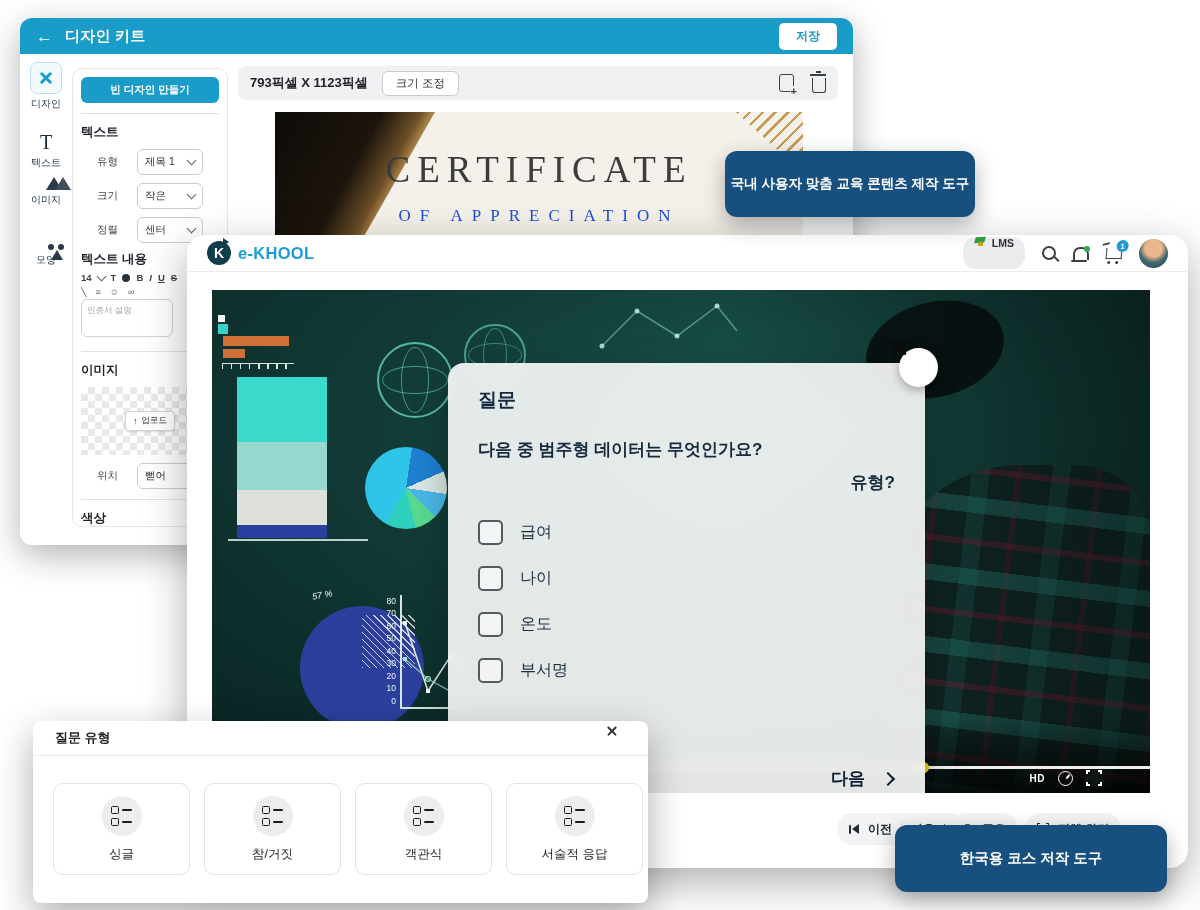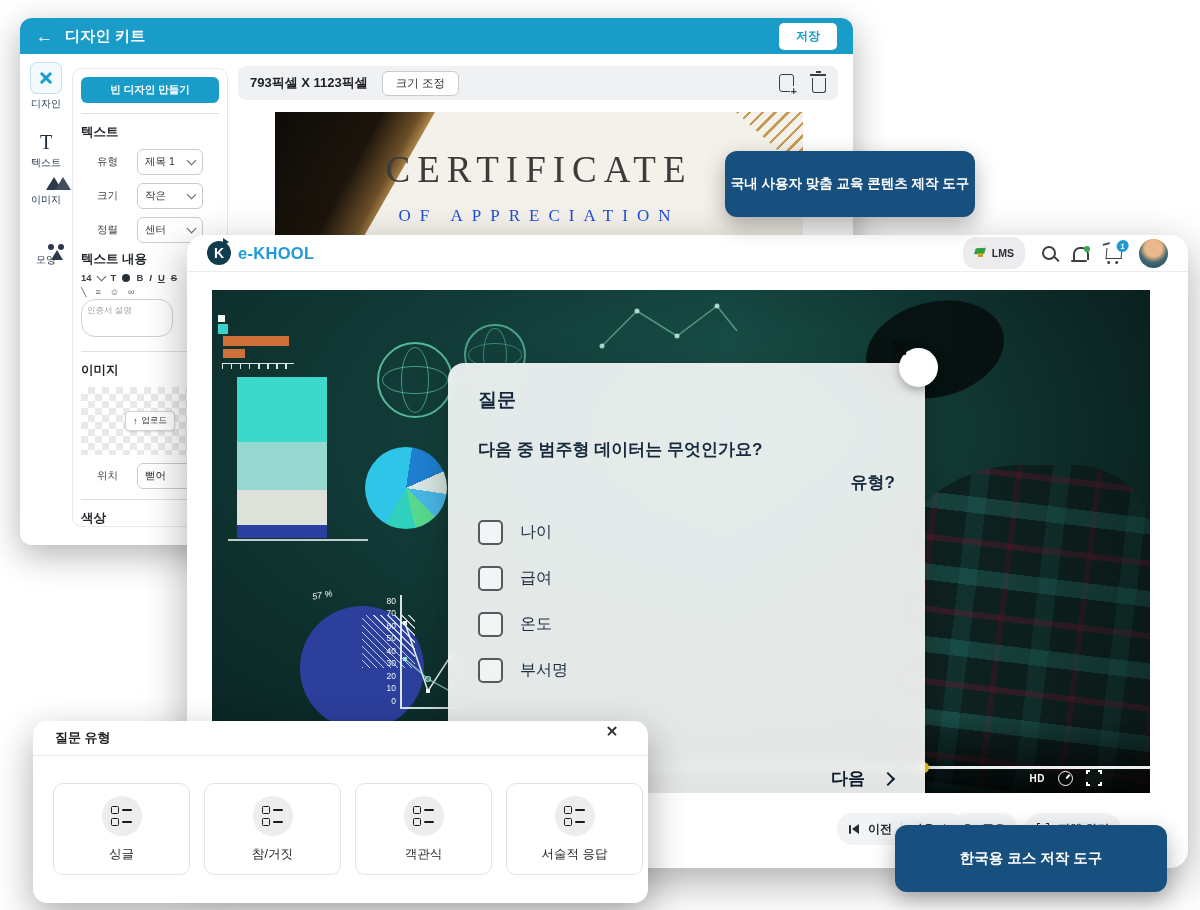--- a/index.html
+++ b/index.html
@@ -46,21 +46,21 @@
   .frow{display:flex;align-items:center;margin:8px 16px;}
   .frow .flab{width:40px;font-size:10.5px;color:#41464c;}
   .fsel{flex:1;height:24px;border:1px solid #c9cdd2;border-radius:6px;display:flex;align-items:center;
       padding:0 7px;font-size:10.5px;color:#2f3338;background:#fff;justify-content:space-between;}
   .chv{width:6px;height:6px;border-right:1.5px solid #5f6368;border-bottom:1.5px solid #5f6368;
       transform:rotate(45deg);margin-top:-3px;flex:none;}
   .ed-row1{display:flex;align-items:center;gap:6px;font-size:9.5px;font-weight:600;color:#3a3f44;margin-top:4px;}
   .ed-row1 .dot{width:8px;height:8px;border-radius:50%;background:#27313d;}
   .ed-row1 .u{text-decoration:underline;} .ed-row1 .s{text-decoration:line-through;}
   .ed-row2{display:flex;align-items:center;gap:9px;font-size:9px;color:#5b6066;margin:4px 0 2px;}
-  .ptextarea{width:92px;height:38px;border:1px solid #cfd3d8;border-radius:14px;resize:none;
+  .ptextarea{width:92px;height:38px;border:1px solid #cfd3d8;border-radius:6px;resize:none;
       font-size:8.5px;padding:5px;color:#333;font-family:inherit;box-sizing:border-box;}
   .ptextarea::placeholder{color:#9aa0a6;}
   .upload-box{position:relative;width:100%;height:68px;margin:8px 0;background-color:#fff;
       background-image:linear-gradient(45deg,#e9e9eb 25%,transparent 25%,transparent 75%,#e9e9eb 75%),
                        linear-gradient(45deg,#e9e9eb 25%,transparent 25%,transparent 75%,#e9e9eb 75%);
       background-size:14px 14px;background-position:0 0,7px 7px;}
   .upload-btn{position:absolute;left:50%;top:50%;transform:translate(-50%,-50%);display:flex;align-items:center;gap:4px;
       background:#fff;border:1px solid #cfd2d6;border-radius:4px;padding:3px 7px;font-size:8.5px;color:#333;
       box-shadow:0 1px 2px rgba(0,0,0,.12);cursor:pointer;}
   .upload-btn .ar{font-size:9px;font-weight:bold;}
@@ -103,21 +103,21 @@
   .lms{position:absolute;left:187px;top:235px;width:1001px;height:633px;background:#fff;border-radius:18px;
       box-shadow:0 14px 44px rgba(0,0,0,.32);z-index:10;}
   .lms-head{height:36px;display:flex;align-items:center;padding:0 20px;border-bottom:1px solid #ececee;}
   .logo{display:flex;align-items:center;gap:7px;}
   .logo-mark{position:relative;width:24px;height:24px;border-radius:50%;background:#113c4d;color:#fff;
       display:flex;align-items:center;justify-content:center;font-size:14px;font-weight:bold;}
   .logo-mark::after{content:"";position:absolute;top:-3px;right:2px;width:0;height:0;
       border-left:6px solid #113c4d;border-top:4px solid transparent;border-bottom:4px solid transparent;}
   .brand{font-size:16.5px;font-weight:800;color:#1e9cd7;letter-spacing:.3px;}
   .head-right{margin-left:auto;display:flex;align-items:center;gap:17px;}
-  .lms-pill{display:flex;align-items:center;gap:6px;background:#ececee;border-radius:13px;height:32px;padding:0 11px;}
+  .lms-pill{display:flex;gap:6px;background:#ececee;border-radius:13px;height:32px;padding:0 11px;}
   .cap-ic{position:relative;width:12px;height:10px;}
   .cap-ic::before{content:"";position:absolute;left:1px;top:0;width:10px;height:6px;background:#2f9e44;
       transform:skewX(-20deg) rotate(-4deg);border-radius:1px;}
   .cap-ic::after{content:"";position:absolute;left:4px;top:5px;width:5px;height:4px;background:#c8a227;}
   .lms-pill .txt{font-size:10.5px;font-weight:bold;color:#2a2e33;}
   .sch{position:relative;width:10px;height:10px;border:2px solid #3c4043;border-radius:50%;}
   .sch::after{content:"";position:absolute;width:7px;height:2px;background:#3c4043;transform:rotate(45deg);
       right:-6px;bottom:-2px;border-radius:1px;}
   .bel{position:relative;width:12px;height:11px;border:2px solid #3c4043;border-bottom:none;border-radius:7px 7px 0 0;}
   .bel::after{content:"";position:absolute;left:-4px;bottom:-2px;width:16px;height:2px;background:#3c4043;border-radius:1px;}
@@ -205,21 +205,21 @@
   .prev-ic,.next-ic{display:flex;align-items:center;gap:1px;}
   .bar-v{width:2px;height:9px;background:#252b33;border-radius:1px;}
   .tri-l{width:0;height:0;border-top:5px solid transparent;border-bottom:5px solid transparent;border-right:7px solid #252b33;}
   .tri-r{width:0;height:0;border-top:5px solid transparent;border-bottom:5px solid transparent;border-left:7px solid #252b33;}
   .mini-circ{width:9px;height:9px;border:1.5px solid #252b33;border-radius:50%;}
   .fsb2{position:relative;width:10px;height:10px;border:1.8px solid #252b33;}
   .fsb2::before{content:"";position:absolute;left:-3px;right:-3px;top:2px;bottom:2px;background:#f2f3f5;}
   .fsb2::after{content:"";position:absolute;top:-3px;bottom:-3px;left:2px;right:2px;background:#f2f3f5;}
 
   
-  .popup{position:absolute;left:33px;top:721px;width:615px;height:182px;background:#fff;border-radius:14px;
+  .popup{position:absolute;left:33px;top:721px;width:615px;height:182px;background:#fff;border-radius:8px;
       box-shadow:0 14px 38px rgba(0,0,0,.32);z-index:40;}
   .pop-head{height:34px;display:flex;align-items:center;padding:0 22px;border-bottom:1px solid #ececee;}
   .pop-title{font-size:13px;font-weight:bold;color:#1f1f1f;}
   .pop-x{margin-left:auto;width:14px;height:14px;cursor:pointer;}
   .cards{position:absolute;left:20px;top:62px;display:flex;gap:14px;}
   .tcard{width:135px;height:90px;border:1px solid #e3e3e6;border-radius:10px;background:#fff;display:flex;
       flex-direction:column;align-items:center;justify-content:center;gap:10px;cursor:pointer;}
   .chip{width:40px;height:40px;border-radius:50%;background:#ededf0;display:flex;align-items:center;justify-content:center;}
   .ck{display:flex;flex-direction:column;gap:4px;}
   .ck .row{display:flex;align-items:center;gap:3px;}
@@ -431,25 +431,25 @@
         <span class="fsb"></span>
       </span>
 
       <div class="abs qmodal">
         <div class="qm-title">질문</div>
         <div class="qm-q">다음 중 범주형 데이터는 무엇인가요?</div>
         <div class="qm-q2">유형?</div>
         <div style="margin-top:26px;">
           <div class="opt">
             <span class="cb"></span>
-            <span class="olbl">나이</span>
+            <span class="olbl">급여</span>
           </div>
           <div class="opt">
             <span class="cb"></span>
-            <span class="olbl">급여</span>
+            <span class="olbl">나이</span>
           </div>
           <div class="opt">
             <span class="cb"></span>
             <span class="olbl">온도</span>
           </div>
           <div class="opt">
             <span class="cb"></span>
             <span class="olbl">부서명</span>
           </div>
         </div>

